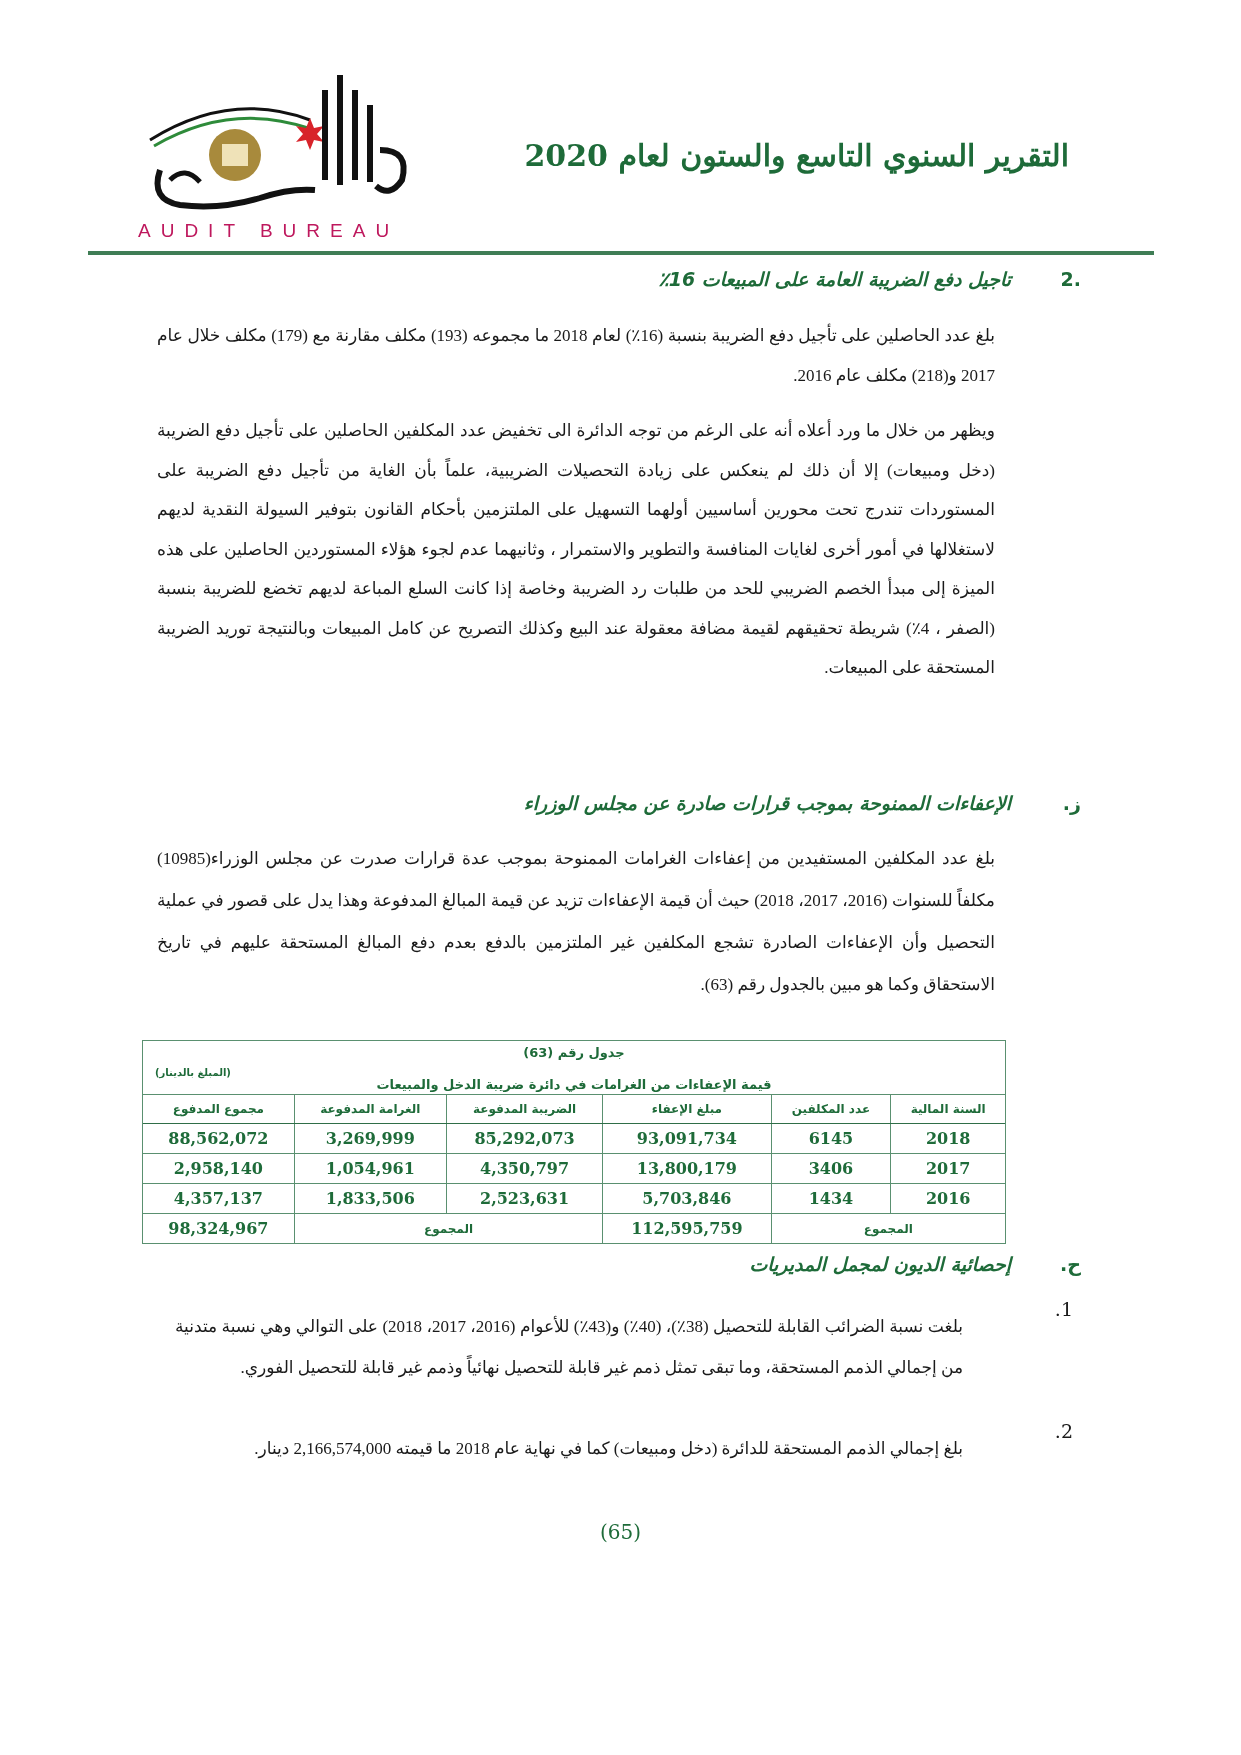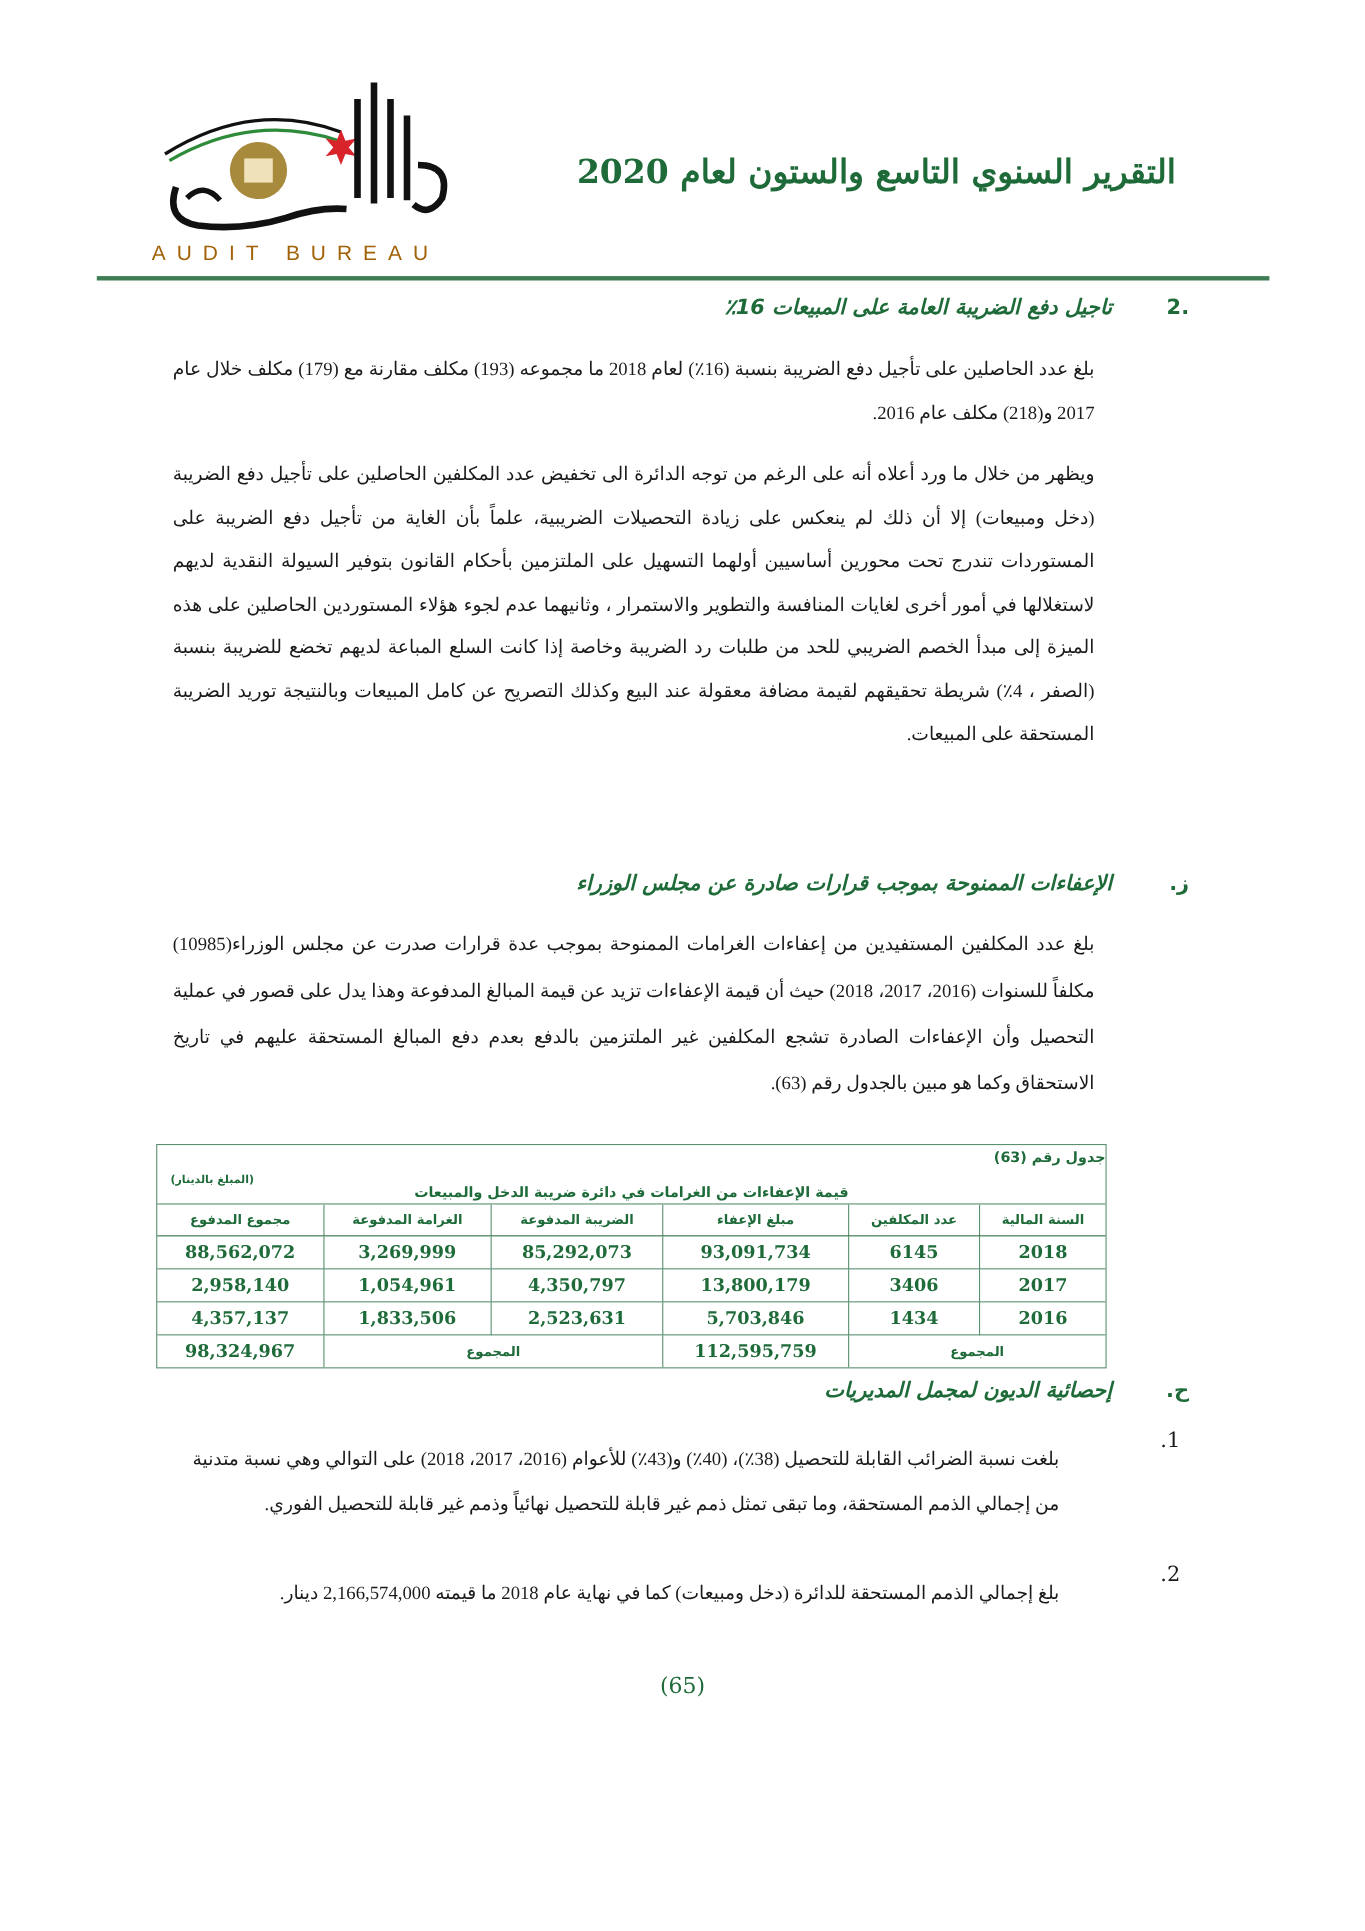--- a/index.html
+++ b/index.html
@@ -7,21 +7,21 @@
     width: 1241px; height: 1755px; position: relative; overflow: hidden;
     font-family: "DejaVu Sans", sans-serif; color: #1a1a1a;
   }
   .page { position: absolute; left: 0; top: 0; width: 1241px; height: 1755px; }
 
   
   .logo { position: absolute; left: 120px; top: 60px; width: 300px; height: 190px; }
   .logo-script { position: absolute; left: 20px; top: 10px; width: 280px; height: 150px; }
   .logo-text {
     position: absolute; left: 18px; top: 160px; width: 300px;
-    font-family: "Liberation Sans", sans-serif; font-size: 19px; letter-spacing: 10px; color: #a16207;
+    font-family: "Liberation Sans", sans-serif; font-size: 19px; letter-spacing: 10px; color: #be185d;
   }
   .report-title {
     position: absolute; right: 172px; top: 138px; direction: rtl;
     font-family: "DejaVu Serif", serif; font-weight: bold; font-size: 30px; color: #1e6b39;
     white-space: nowrap;
   }
   .header-rule {
     position: absolute; left: 88px; top: 251px; width: 1066px; height: 4px; background: #3f7d55;
   }
   .sec-heading {
@@ -44,21 +44,21 @@
 
   
   .tbl-wrap {
     position: absolute; left: 142px; top: 1040px; width: 862px;
     border: 1.5px solid #5a9070;
   }
   .tbl-caption {
     height: 53px; position: relative; direction: rtl; border-bottom: 1.5px solid #5a9070;
   }
   .tbl-cap-num {
-    position: absolute; left: 0; right: 0; top: 4px; 
+    position: absolute; left: 0; right: 0; top: 4px; text-align: center;
     font-size: 13px; font-weight: bold; color: #1e6b39;
   }
   .tbl-cap-title {
     position: absolute; left: 0; right: 0; top: 26px; text-align: center;
     font-size: 13px; font-weight: bold; color: #1e6b39; margin-top: 10px;
   }
   .tbl-cap-unit {
     position: absolute; left: 12px; top: 26px; font-size: 10px; font-weight: bold; color: #1e6b39;
   }
   table { width: 100%; border-collapse: collapse; direction: rtl; }

